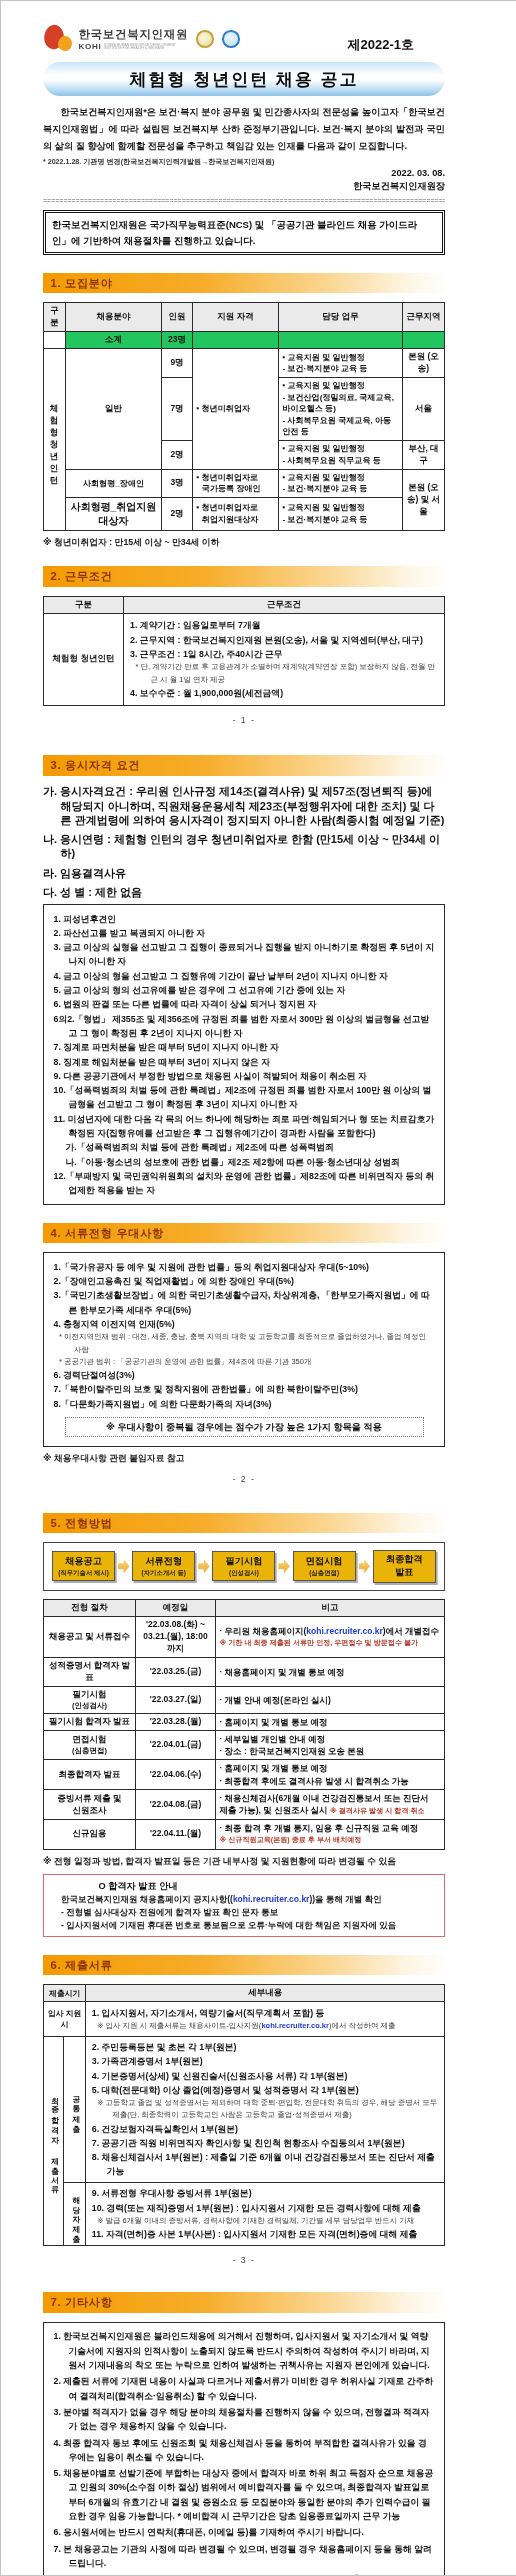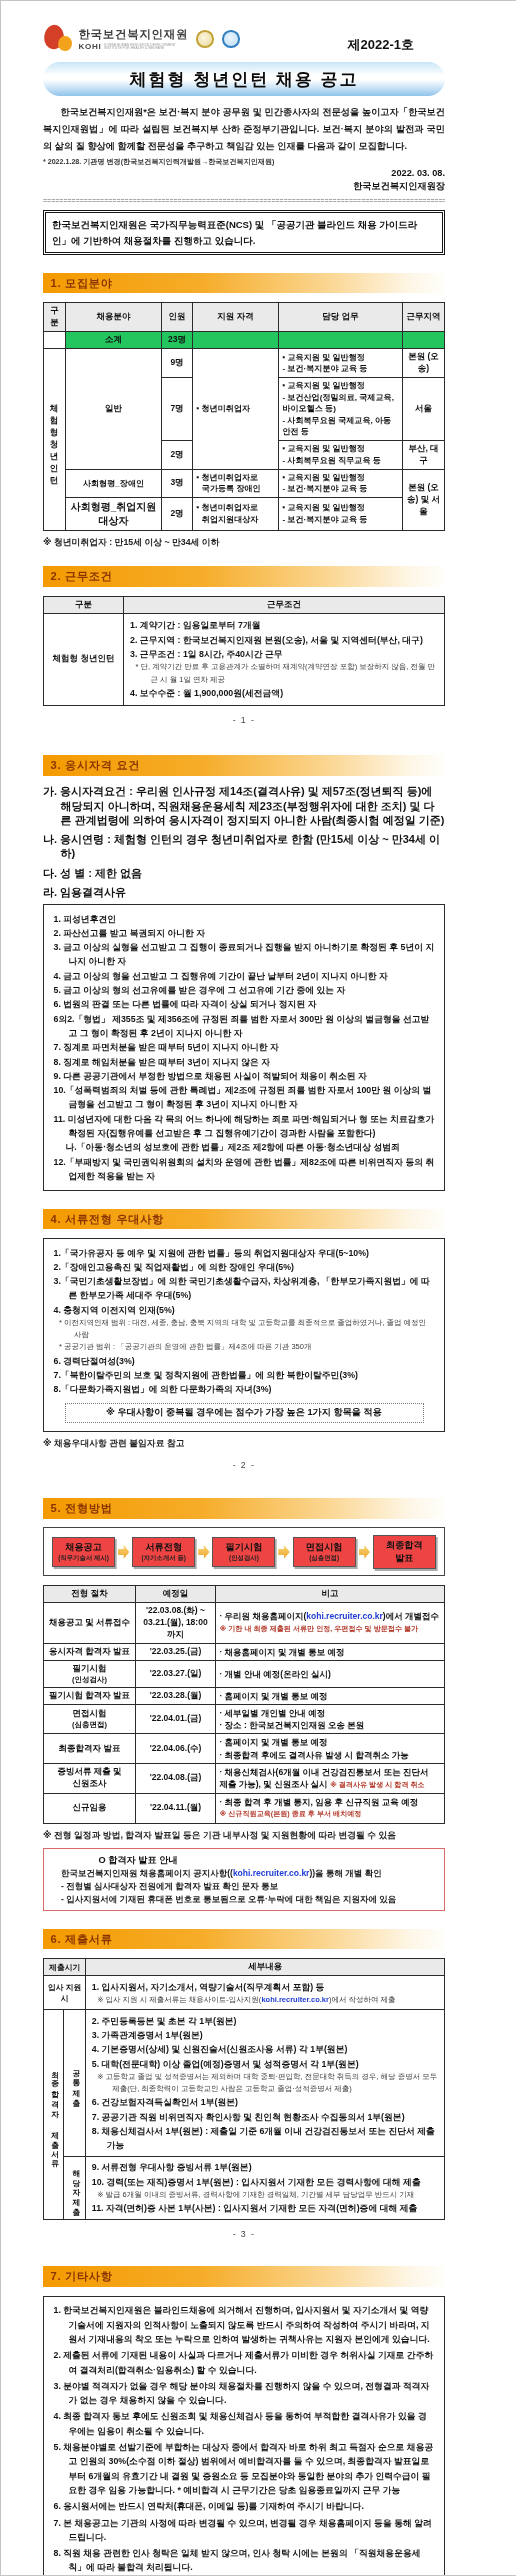--- a/index.html
+++ b/index.html
@@ -64,21 +64,21 @@
   .it.sub { font-size:7.5px; font-weight:500; color:#3a3a3a; line-height:12.2px; padding-left:20.4px; }
   .it.ind { padding-left:27px; }
   .para { font-size:11px; font-weight:600; line-height:14.3px; color:#141414; padding-left:17.6px; text-indent:-17.6px; margin-bottom:4.8px; }
   .para .lab { font-weight:800; }
   .dotted { border:0.7px dotted #777; margin:6.1px 11px 1.4px; padding:2.7px 4.1px; text-align:center;
             font-size:9.2px; font-weight:800; color:#111; }
 
   
   .flow { border:1.4px solid #444; padding:6.8px 8.1px; display:flex; align-items:center;
           justify-content:space-between; margin-bottom:8.1px; }
-  .fbox { border:0.7px solid #555; background:#ef4444; box-shadow:1.7px 2px 0 rgba(70,70,70,.45);
+  .fbox { border:0.7px solid #555; background:#eab308; box-shadow:1.7px 2px 0 rgba(70,70,70,.45);
           width:63px; min-height:30px; text-align:center; padding:2.7px 0.7px; }
   .fbox .m { font-size:9.2px; font-weight:800; color:#111; }
   .fbox .s { font-size:6.4px; font-weight:600; color:#222; margin-top:0.7px; }
   .arr { width:11.5px; height:15px; background:linear-gradient(180deg,#f9dc7a,#eda32f);
          clip-path:polygon(0 30%,50% 30%,50% 4%,100% 50%,50% 96%,50% 70%,0 70%); flex:none; }
 
   .link { color:#1f3bd4; font-weight:700; }
   .redsmall { color:#b23a2a; font-size:7.1px; font-weight:600; }
   .ncell { text-align:left; font-size:8.5px; font-weight:700; line-height:12.2px; }
   .alert { border:1.4px solid #d96a6a; padding:4.8px 7.5px; margin-top:6.1px; }
@@ -232,35 +232,36 @@
               <div class="it">4. 보수수준 : 월 1,900,000원(세전금액)</div>
             </td>
       </tr>
     </tbody>
       </table>
     <div class="pgmark">- 1 -</div>
 
     <div class="sec" style="margin-top:30px">3. 응시자격 요건</div>
     <div class="para"><span class="lab">가. 응시자격요건</span><span> : 우리원 인사규정 제14조(결격사유) 및 제57조(정년퇴직 등)에 해당되지 아니하며, 직원채용운용세칙 제23조(부정행위자에 대한 조치) 및 다른 관계법령에 의하여 응시자격이 정지되지 아니한 사람(최종시험 예정일 기준)</span></div>
     <div class="para"><span class="lab">나. 응시연령</span><span> : 체험형 인턴의 경우 청년미취업자로 한함 (만15세 이상 ~ 만34세 이하)</span></div>
+    <div class="para"><span class="lab">라. 임용결격사유</span></div>
     <div class="para"><span class="lab">다. 성    별</span><span> : 제한 없음</span></div>
-    <div class="para"><span class="lab">라. 임용결격사유</span></div>
     <div class="lbox">
         <div class="it">1. 피성년후견인</div>
         <div class="it">2. 파산선고를 받고 복권되지 아니한 자</div>
         <div class="it">3. 금고 이상의 실형을 선고받고 그 집행이 종료되거나 집행을 받지 아니하기로 확정된 후 5년이 지나지 아니한 자</div>
         <div class="it">4. 금고 이상의 형을 선고받고 그 집행유예 기간이 끝난 날부터 2년이 지나지 아니한 자</div>
         <div class="it">5. 금고 이상의 형의 선고유예를 받은 경우에 그 선고유예 기간 중에 있는 자</div>
         <div class="it">6. 법원의 판결 또는 다른 법률에 따라 자격이 상실 되거나 정지된 자</div>
         <div class="it">6의2.「형법」 제355조 및 제356조에 규정된 죄를 범한 자로서 300만 원 이상의 벌금형을 선고받고 그 형이 확정된 후 2년이 지나지 아니한 자</div>
         <div class="it">7. 징계로 파면처분을 받은 때부터 5년이 지나지 아니한 자</div>
         <div class="it">8. 징계로 해임처분을 받은 때부터 3년이 지나지 않은 자</div>
         <div class="it">9. 다른 공공기관에서 부정한 방법으로 채용된 사실이 적발되어 채용이 취소된 자</div>
         <div class="it">10.「성폭력범죄의 처벌 등에 관한 특례법」제2조에 규정된 죄를 범한 자로서 100만 원 이상의 벌금형을 선고받고 그 형이 확정된 후 3년이 지나지 아니한 자</div>
         <div class="it">11. 미성년자에 대한 다음 각 목의 어느 하나에 해당하는 죄로 파면·해임되거나 형 또는 치료감호가 확정된 자(집행유예를 선고받은 후 그 집행유예기간이 경과한 사람을 포함한다)</div>
+        <div class="it ind">가.「성폭력범죄의 처벌 등에 관한 특례법」제2조에 따른 성폭력범죄</div>
         <div class="it ind">나.「아동·청소년의 성보호에 관한 법률」제2조 제2항에 따른 아동·청소년대상 성범죄</div>
         <div class="it">12.「부패방지 및 국민권익위원회의 설치와 운영에 관한 법률」제82조에 따른 비위면직자 등의 취업제한 적용을 받는 자</div>
       </div>
 
     <div class="sec">4. 서류전형 우대사항</div>
     <div class="lbox">
       <div>
           <div class="it">1.「국가유공자 등 예우 및 지원에 관한 법률」등의 취업지원대상자 우대(5~10%)</div>
           <div class="it">2.「장애인고용촉진 및 직업재활법」에 의한 장애인 우대(5%)</div>
           <div class="it">3.「국민기초생활보장법」에 의한 국민기초생활수급자, 차상위계층, 「한부모가족지원법」에 따른 한부모가족 세대주 우대(5%)</div>
@@ -319,21 +320,21 @@
       <tr>
         <td class="c bold">채용공고 및 서류접수</td>
         <td class="c bold">
               <div>'22.03.08.(화) ~</div>
               <div>03.21.(월), 18:00까지</div>
             </td>
         <td class="ncell"><span>· 우리원 채용홈페이지(</span><span class="link">kohi.recruiter.co.kr</span><span>)에서 개별접수</span>
           <div class="redsmall">※ 기한 내 최종 제출된 서류만 인정, 우편접수 및 방문접수 불가</div></td>
       </tr>
       <tr>
-        <td class="c bold">응시자격 합격자 발표</td>
+        <td class="c bold">성적증명서 합격자 발표</td>
         <td class="c bold">'22.03.25.(금)</td>
         <td class="ncell">· 채용홈페이지 및 개별 통보 예정</td>
       </tr>
       <tr>
         <td class="c bold">
               <div>필기시험</div>
               <div style="font-weight:600;font-size:7.5px">(인성검사)</div>
             </td>
         <td class="c bold">'22.03.27.(일)</td>
         <td class="ncell">· 개별 안내 예정(온라인 실시)</td>

